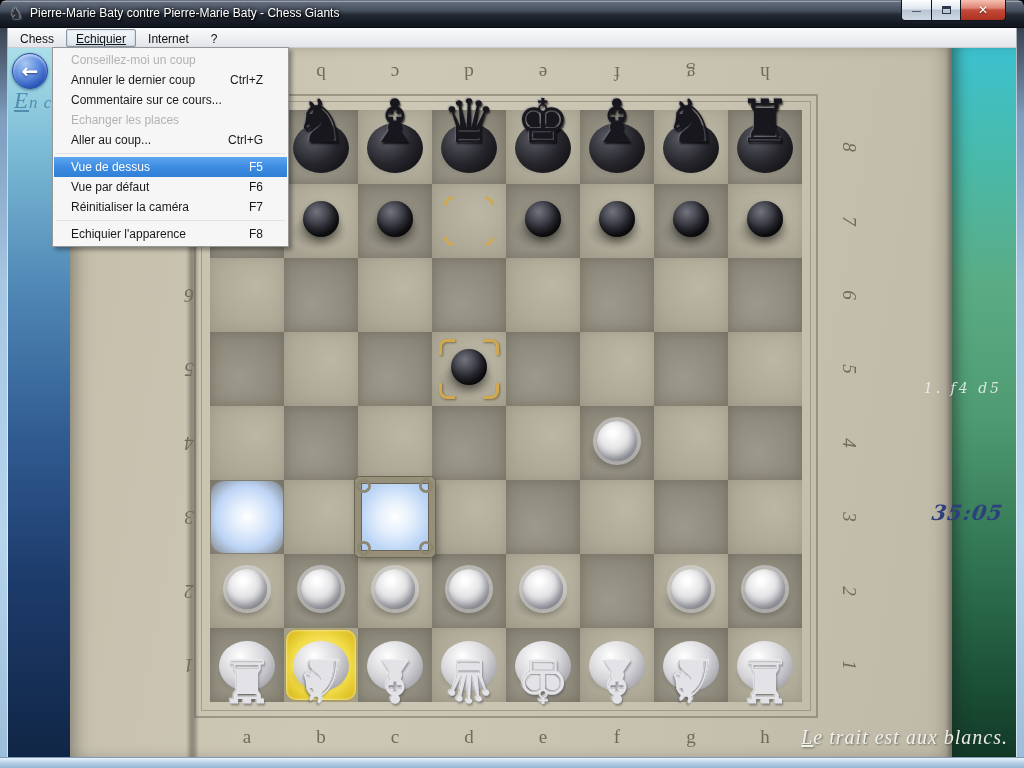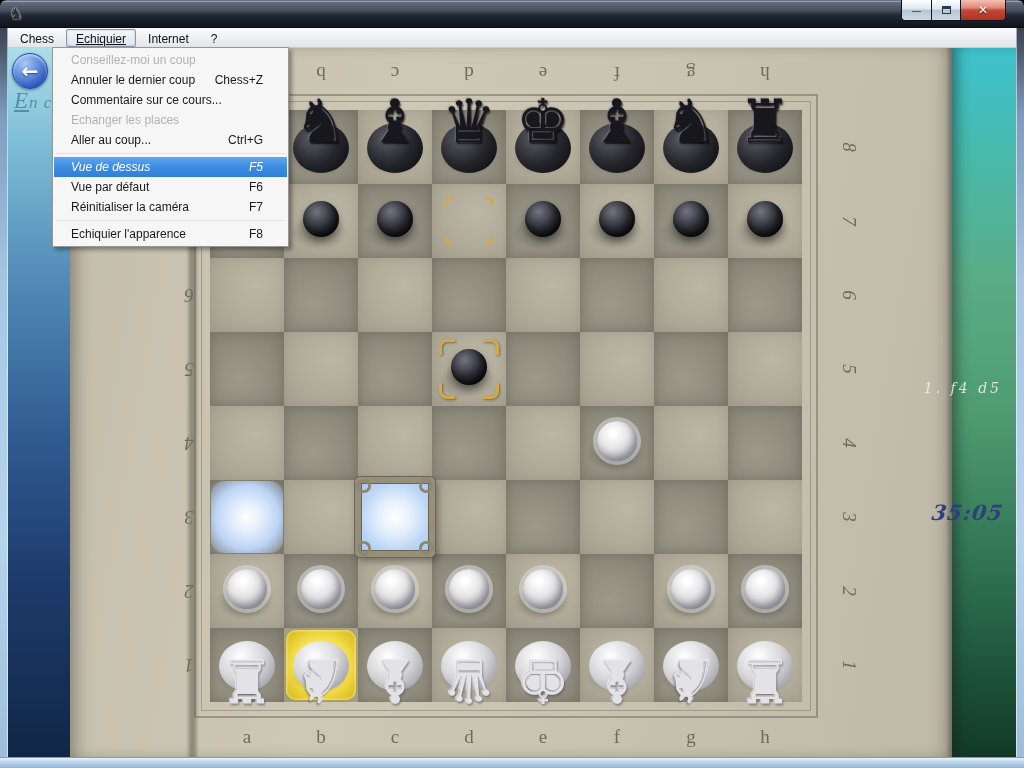--- a/index.html
+++ b/index.html
@@ -126,30 +126,31 @@
     font-size:21px;color:#2e3f7e;transform:skewX(-8deg);letter-spacing:1px;}
   .turn-txt{position:absolute;right:8px;top:678px;font-family:"Liberation Serif",serif;font-style:italic;
     font-size:20px;color:rgba(245,245,239,.94);letter-spacing:1px;text-shadow:1px 1px 2px rgba(35,45,40,.55);white-space:nowrap;}
   .turn-txt::first-letter{text-decoration:underline;}
   
   .dropdown{position:absolute;left:52px;top:47px;width:237px;z-index:70;background:#f6f6f6;
     border:1px solid #979797;box-shadow:3px 3px 4px rgba(0,0,0,.35);padding:2px 1px;}
   .mi{position:relative;height:20px;line-height:20px;font-size:12px;color:#1a1a1a;padding-left:17px;padding-right:10px;}
   .mi .sc{position:absolute;right:24px;top:0;}
   .mi.disabled{color:#b2b2b2;}
-  .mi.selected{color:#fff;background:linear-gradient(180deg,#5ea6f0 0%,#3d8ce2 50%,#2f7fd6 100%);font-style:italic;}
+  .mi.selected{color:#fff;background:linear-gradient(180deg,#5ea6f0 0%,#3d8ce2 50%,#2f7fd6 100%);}
   .msep{height:1px;background:#e1e1e1;margin:3px 2px;}
 </style>
 </head>
 <body>
 
 <div class="window">
 
   <div class="titlebar">
     <span class="app-icon">♞</span>
+    <span class="win-title">Pierre-Marie Baty contre Pierre-Marie Baty - Chess Giants</span>
   </div>
   <div class="winbtns">
       <div class="winbtn min">—</div>
       <div class="winbtn max">
         <span class="max-glyph"></span>
       </div>
       <div class="winbtn close">✕</div>
     </div>
 
   <div class="menubar">
@@ -436,25 +437,26 @@
         </div>
       </div>
 
     <div class="back-btn">
       <span class="arr">←</span>
     </div>
     <div class="status-en">En cours</div>
 
     <div class="moves-txt">1. f4 d5</div>
     <div class="clock-txt">35:05</div>
+    <div class="turn-txt">Le trait est aux blancs.</div>
   </div>
 
   <div class="dropdown">
       <div class="mi disabled"><span>Conseillez-moi un coup</span></div>
-      <div class="mi"><span>Annuler le dernier coup</span><span class="sc">Chess+Z</span></div>
+      <div class="mi"><span>Annuler le dernier coup</span><span class="sc">Ctrl+Z</span></div>
       <div class="mi"><span>Commentaire sur ce cours...</span></div>
       <div class="mi disabled"><span>Echanger les places</span></div>
       <div class="mi"><span>Aller au coup...</span><span class="sc">Ctrl+G</span></div>
       <div class="msep"></div>
       <div class="mi selected"><span>Vue de dessus</span><span class="sc">F5</span></div>
       <div class="mi"><span>Vue par défaut</span><span class="sc">F6</span></div>
       <div class="mi"><span>Réinitialiser la caméra</span><span class="sc">F7</span></div>
       <div class="msep"></div>
       <div class="mi"><span>Echiquier l'apparence</span><span class="sc">F8</span></div>
     </div>

